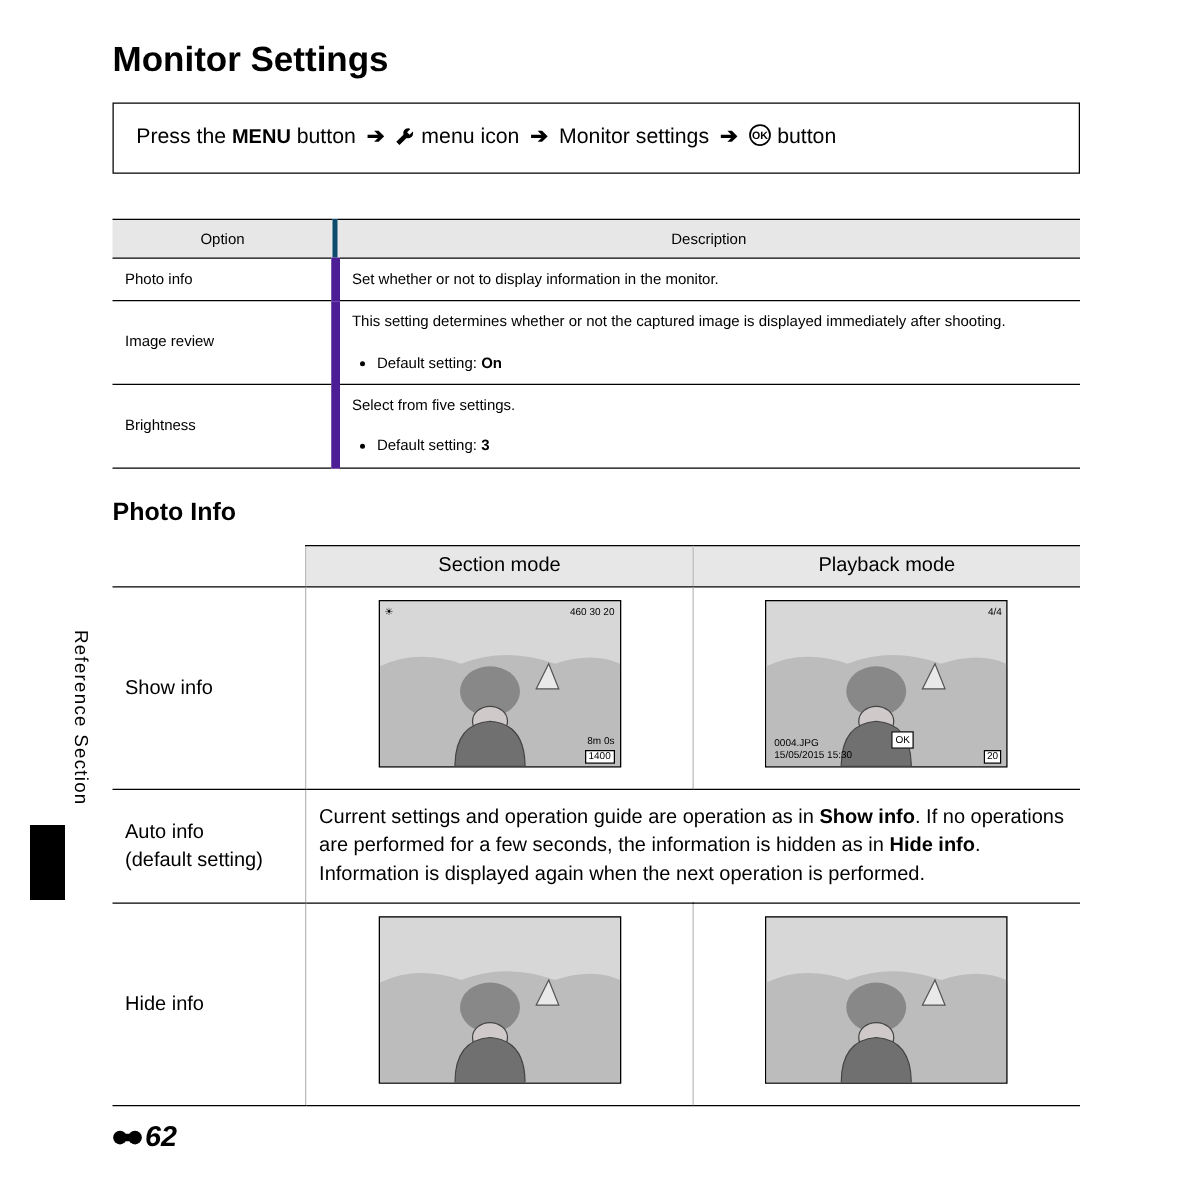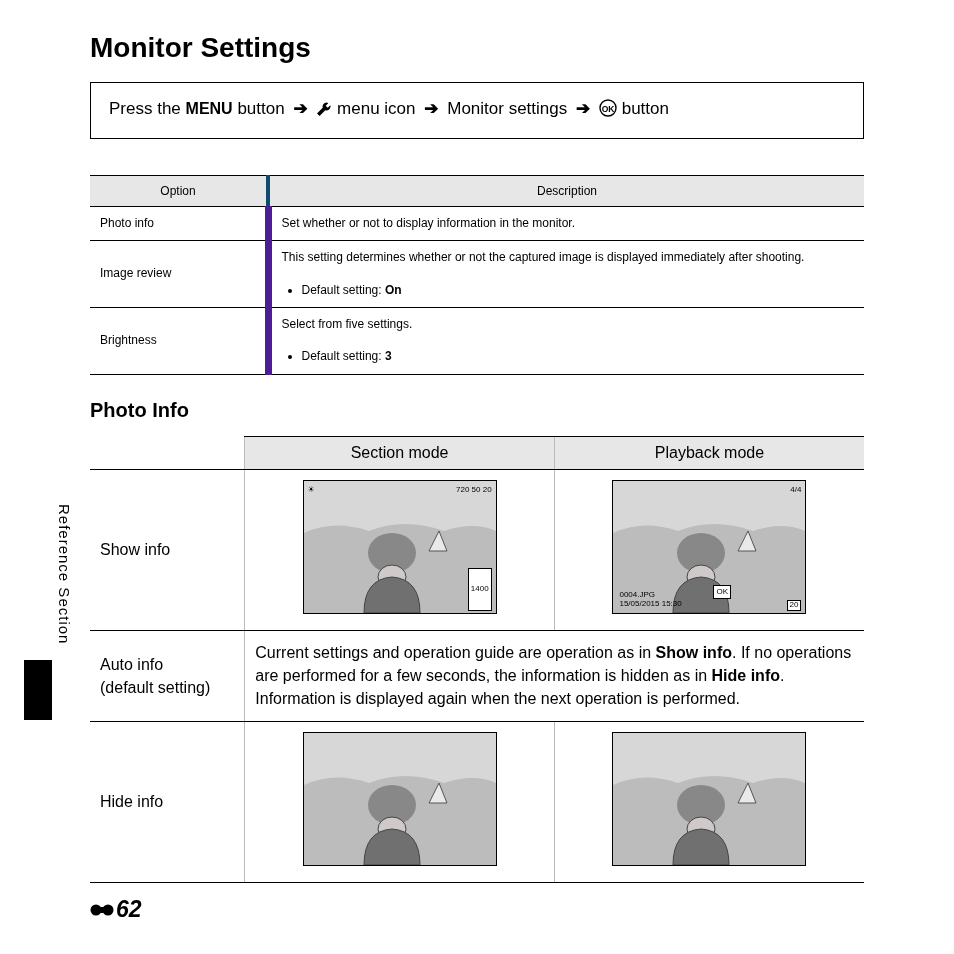--- a/index.html
+++ b/index.html
@@ -110,23 +110,23 @@
     <td class="thumb-cell">
       <div class="thumb small">
         <svg width="192" height="132" viewBox="0 0 192 132" style="position:absolute;left:0;top:0">
           <path d="M0 52 Q30 38 65 50 Q100 36 140 50 Q170 40 192 50 L192 132 L0 132 Z" fill="#bcbcbc"></path>
           <path d="M125 70 l10 -20 l8 20 z" fill="#e9e9e9" stroke="#555"></path>
           <ellipse cx="88" cy="72" rx="24" ry="20" fill="#888"></ellipse>
           <ellipse cx="88" cy="96" rx="14" ry="12" fill="#cfc9c9" stroke="#444"></ellipse>
           <path d="M60 132 Q60 98 88 96 Q116 98 116 132 Z" fill="#707070" stroke="#444"></path>
         </svg>
         <span class="overlay tl">☀</span>
-        <span class="overlay tr">720 50 20</span>
+        <span class="overlay tr">460 30 20</span>
         <span class="overlay br2">8m 0s</span>
-        <span class="overlay br" style="border:1px solid #000;padding:16px 2px;background:#fff">1400</span>
+        <span class="overlay br" style="border:1px solid #000;padding:0 2px;background:#fff">1400</span>
       </div>
     </td>
     <td class="thumb-cell">
       <div class="thumb small">
         <svg width="192" height="132" viewBox="0 0 192 132" style="position:absolute;left:0;top:0">
           <path d="M0 52 Q30 38 65 50 Q100 36 140 50 Q170 40 192 50 L192 132 L0 132 Z" fill="#bcbcbc"></path>
           <path d="M125 70 l10 -20 l8 20 z" fill="#e9e9e9" stroke="#555"></path>
           <ellipse cx="88" cy="72" rx="24" ry="20" fill="#888"></ellipse>
           <ellipse cx="88" cy="96" rx="14" ry="12" fill="#cfc9c9" stroke="#444"></ellipse>
           <path d="M60 132 Q60 98 88 96 Q116 98 116 132 Z" fill="#707070" stroke="#444"></path>

